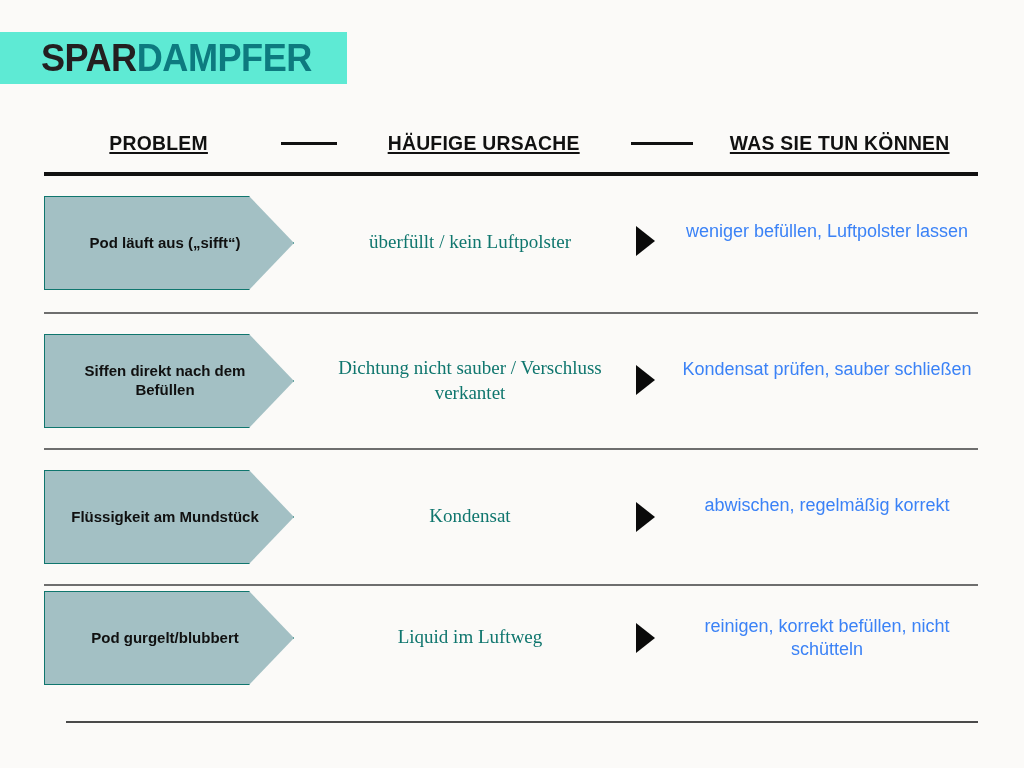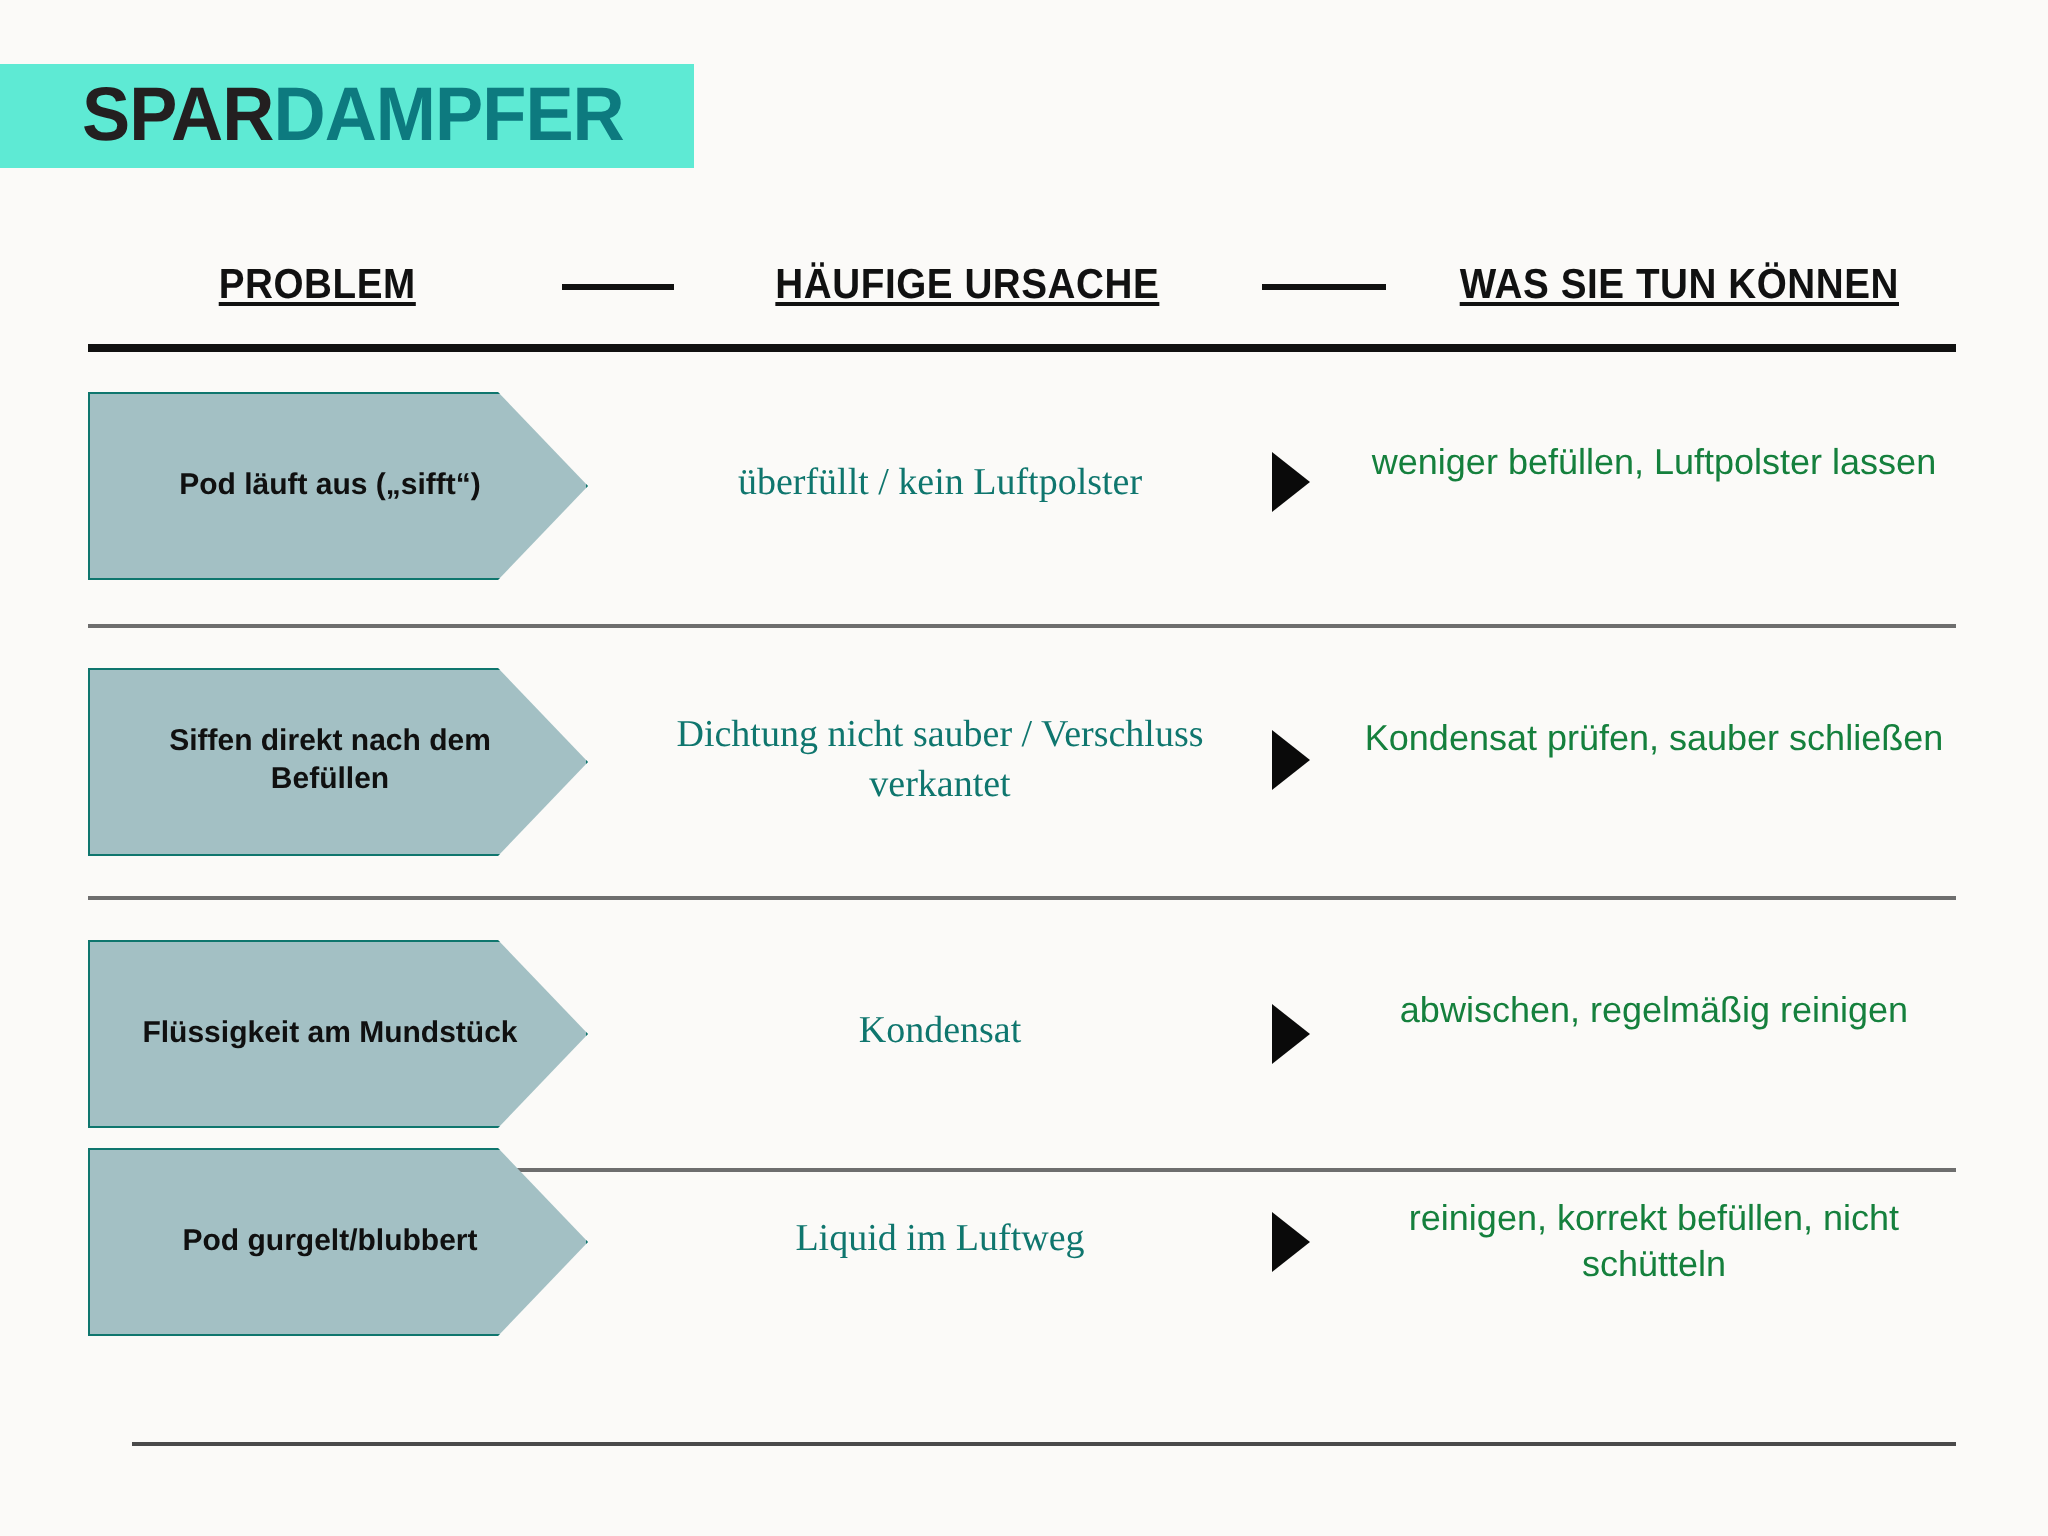--- a/index.html
+++ b/index.html
@@ -142,21 +142,21 @@
     border-left: 19px solid #0a0a0a;
   }
 
   .action {
     position: absolute;
     left: 672px;
     width: 310px;
     text-align: center;
     font-size: 18px;
     line-height: 1.3;
-    color: #15803d;
+    color: #3b82f6;
   }
 
   .bottom-rule {
     position: absolute;
     left: 66px;
     top: 721px;
     width: 912px;
     height: 2px;
     background: #4a4a4a;
   }
@@ -198,25 +198,25 @@
   <div class="action" style="top:24px;">Kondensat prüfen, sauber schließen</div>
 </div>
 <div class="row-sep" style="top:448px;"></div>
 
 <div class="row" style="top:470px;">
   <div class="pentagon" style="top:0px;">
     <div class="pentagon-inner">Flüssigkeit am Mundstück</div>
   </div>
   <div class="cause" style="top:34px;">Kondensat</div>
   <div class="arrow" style="top:32px;"></div>
-  <div class="action" style="top:24px;">abwischen, regelmäßig reinigen</div>
+  <div class="action" style="top:24px;">abwischen, regelmäßig korrekt</div>
 </div>
 <div class="row-sep" style="top:584px;"></div>
 
-<div class="row" style="top:574px;">
+<div class="row" style="top:591px;">
   <div class="pentagon" style="top:0px;">
     <div class="pentagon-inner">Pod gurgelt/blubbert</div>
   </div>
   <div class="cause" style="top:34px;">Liquid im Luftweg</div>
   <div class="arrow" style="top:32px;"></div>
   <div class="action" style="top:24px;">reinigen, korrekt befüllen, nicht schütteln</div>
 </div>
 
 <div class="bottom-rule"></div>
 

